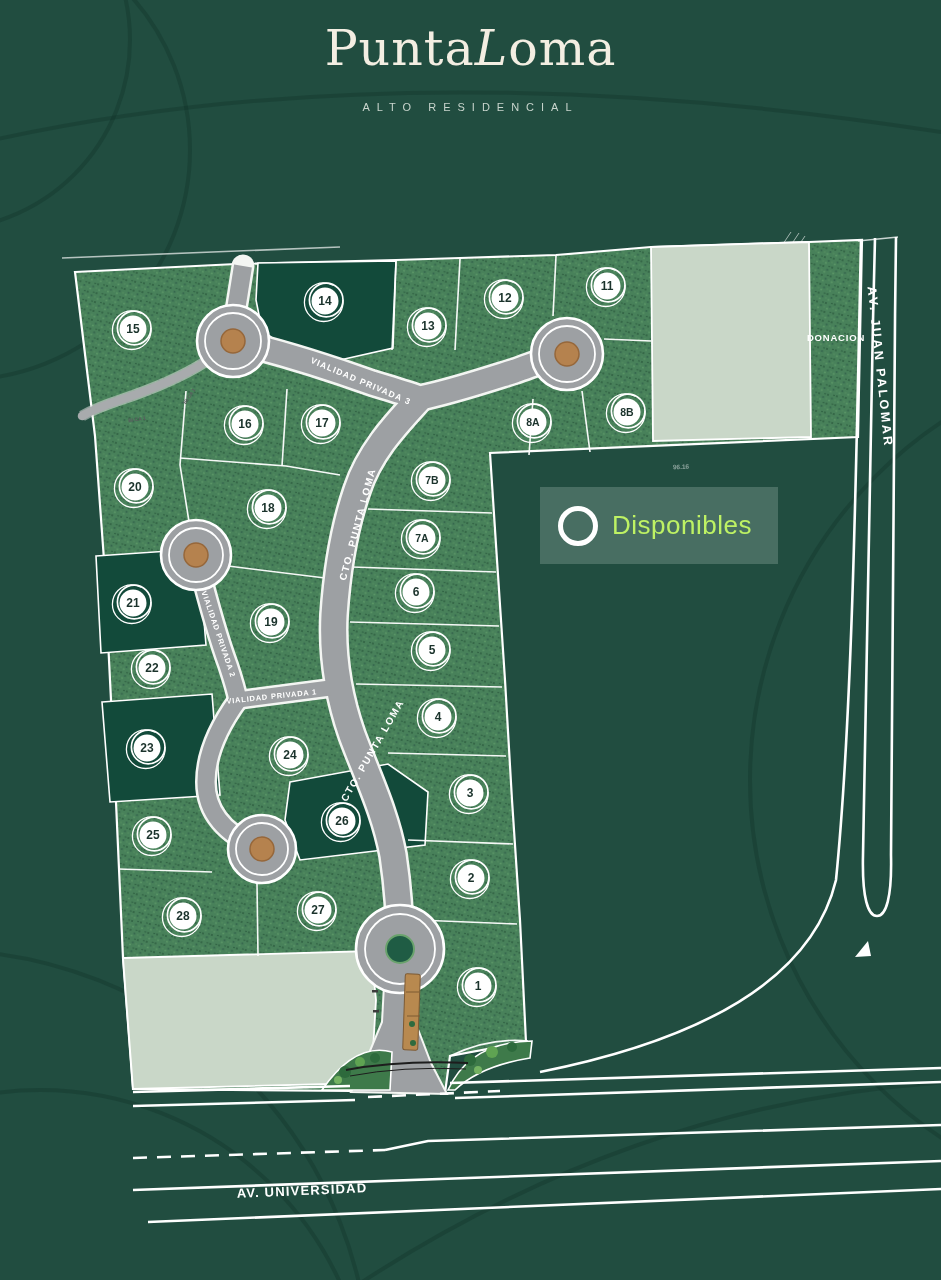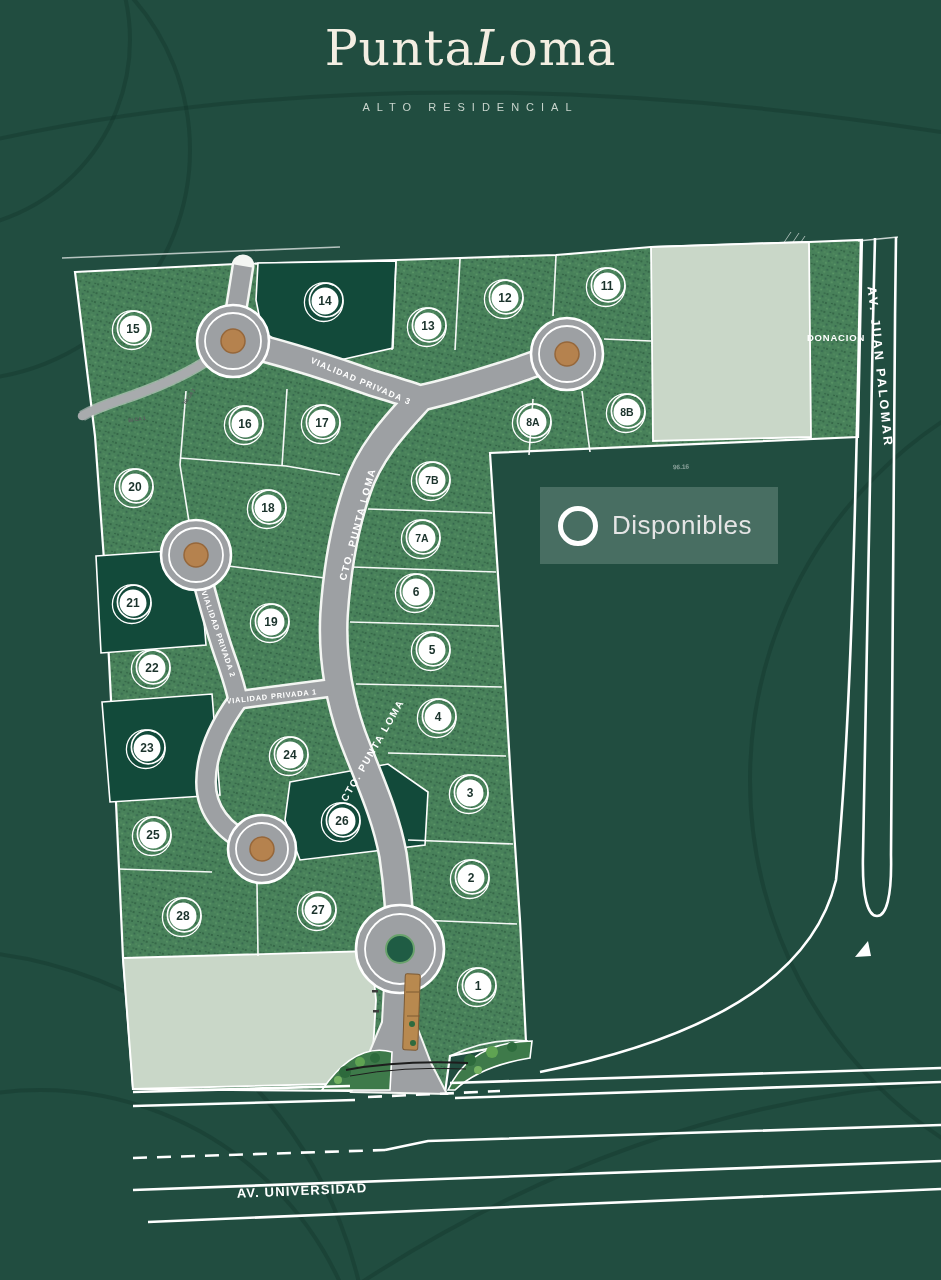--- a/index.html
+++ b/index.html
@@ -10,21 +10,21 @@
   .hdr{position:absolute;top:24px;left:0;width:941px;text-align:center;z-index:5;}
   .brand{font-family:"DejaVu Serif","Liberation Serif",serif;font-size:49px;
          color:#f3eee2;letter-spacing:1px;line-height:1;}
   .brand .it{font-style:italic;}
   .subtitle{margin-top:28px;font-size:11px;letter-spacing:7px;color:#c9d5cd;font-weight:400;}
   
   .legend{position:absolute;left:540px;top:487px;width:238px;height:77px;
           background:rgba(214,228,220,0.22);display:flex;align-items:center;z-index:6;}
   .legend .dot{width:30px;height:30px;border:5px solid #ffffff;border-radius:50%;
                margin-left:18px;flex:0 0 auto;}
-  .legend .lbl{color:#e5e5e5;font-size:26px;font-weight:400;margin-left:14px;letter-spacing:.5px;}
+  .legend .lbl{color:#bef264;font-size:26px;font-weight:400;margin-left:14px;letter-spacing:.5px;}
   
   svg{position:absolute;top:0;left:0;}
   .arc{fill:none;stroke:#0d2f26;stroke-opacity:.30;stroke-width:4;}
   .site{fill:url(#grass);stroke:#ffffff;stroke-width:2.2;}
   .lot-sold{fill:#124a3a;stroke:#ffffff;stroke-width:1.6;}
   .pale{fill:#c9d7c8;stroke:#ffffff;stroke-width:1.8;}
   .div{stroke:#ffffff;stroke-width:1.6;fill:none;stroke-opacity:.95;}
   .redge{stroke:#f4f6f3;fill:none;}
   .rfill{stroke:#9da0a3;fill:none;}
   .nedge{stroke:#dde0dd;stroke-opacity:.55;fill:none;}

